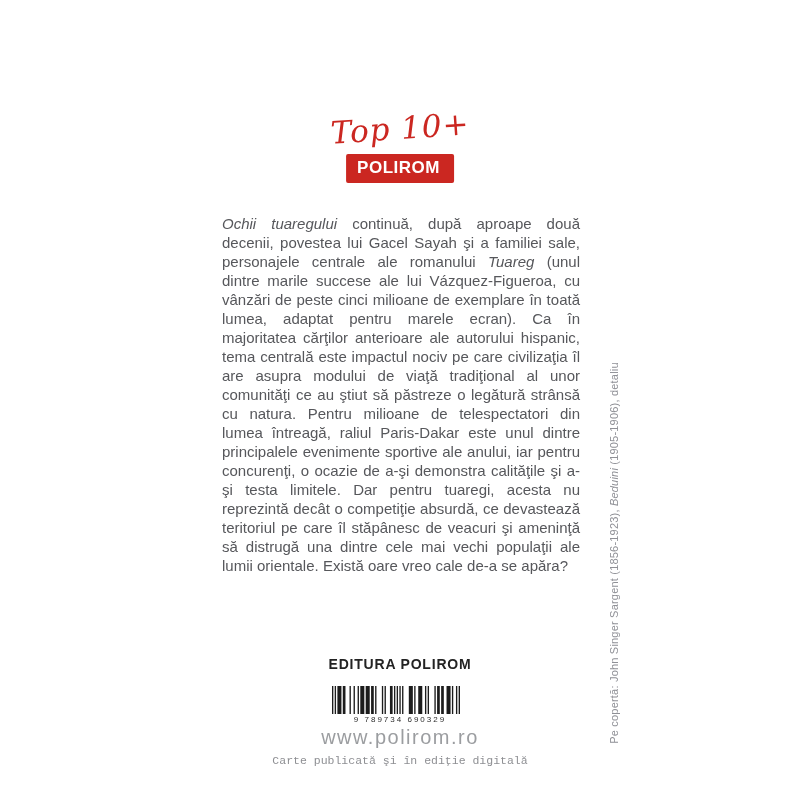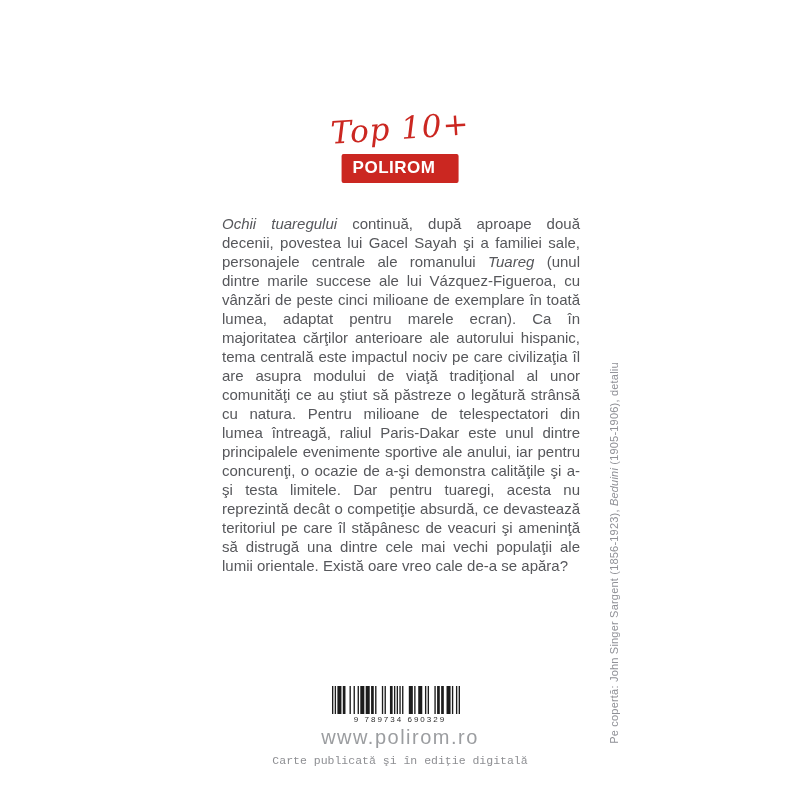--- a/index.html
+++ b/index.html
@@ -33,21 +33,21 @@
   .polirom-box {
     position: absolute;
     top: 154px;
     left: 50%;
     transform: translateX(-50%);
     background: var(--brand-red, #cb2721);
     color: #ffffff;
     font-weight: bold;
     font-size: 17px;
     letter-spacing: 0.5px;
-    padding: 4px 23px 5px 11px;
+    padding: 4px 14px 5px 11px;
     border-radius: 2px;
   }
   
   .blurb {
     position: absolute;
     top: 214px;
     left: 222px;
     width: 358px;
     margin: 0;
     font-size: 15px;
@@ -135,20 +135,21 @@
   <div class="top-logo">Top 10+</div>
 
   <div class="polirom-box">
     <span>POLIROM</span>
   </div>
 
   <p class="blurb"><i>Ochii tuaregului</i><span> continuă, după aproape două decenii, povestea lui Gacel Sayah şi a familiei sale, personajele centrale ale romanului </span><i>Tuareg</i><span> (unul dintre marile succese ale lui Vázquez-Figueroa, cu vânzări de peste cinci milioane de exemplare în toată lumea, adaptat pentru marele ecran). Ca în majoritatea cărţilor anterioare ale autorului hispanic, tema centrală este impactul nociv pe care civilizaţia îl are asupra modului de viaţă tradiţional al unor comunităţi ce au ştiut să păstreze o legătură strânsă cu natura. Pentru milioane de telespectatori din lumea întreagă, raliul Paris-Dakar este unul dintre principalele evenimente sportive ale anului, iar pentru concurenţi, o ocazie de a-şi demonstra calităţile şi a-şi testa limitele. Dar pentru tuaregi, acesta nu reprezintă decât o competiţie absurdă, ce devastează teritoriul pe care îl stăpânesc de veacuri şi ameninţă să distrugă una dintre cele mai vechi populaţii ale lumii orientale. Există oare vreo cale de-a se apăra?</span></p>
 
   <div class="side-credit"><span>Pe copertă: John Singer Sargent (1856-1923), </span><i>Beduini</i><span> (1905-1906), detaliu</span></div>
 
+  <div class="editura">EDITURA POLIROM</div>
 
 
   <div class="barcode">
     <svg id="barcode-svg" viewBox="0 0 95 28" preserveAspectRatio="none" xmlns="http://www.w3.org/2000/svg">
         <rect x="0" y="0" width="1" height="28" fill="#1c1c1c"></rect>
         <rect x="2" y="0" width="1" height="28" fill="#1c1c1c"></rect>
         <rect x="4" y="0" width="3" height="28" fill="#1c1c1c"></rect>
         <rect x="8" y="0" width="2" height="28" fill="#1c1c1c"></rect>
         <rect x="13" y="0" width="1" height="28" fill="#1c1c1c"></rect>
         <rect x="16" y="0" width="1" height="28" fill="#1c1c1c"></rect>

